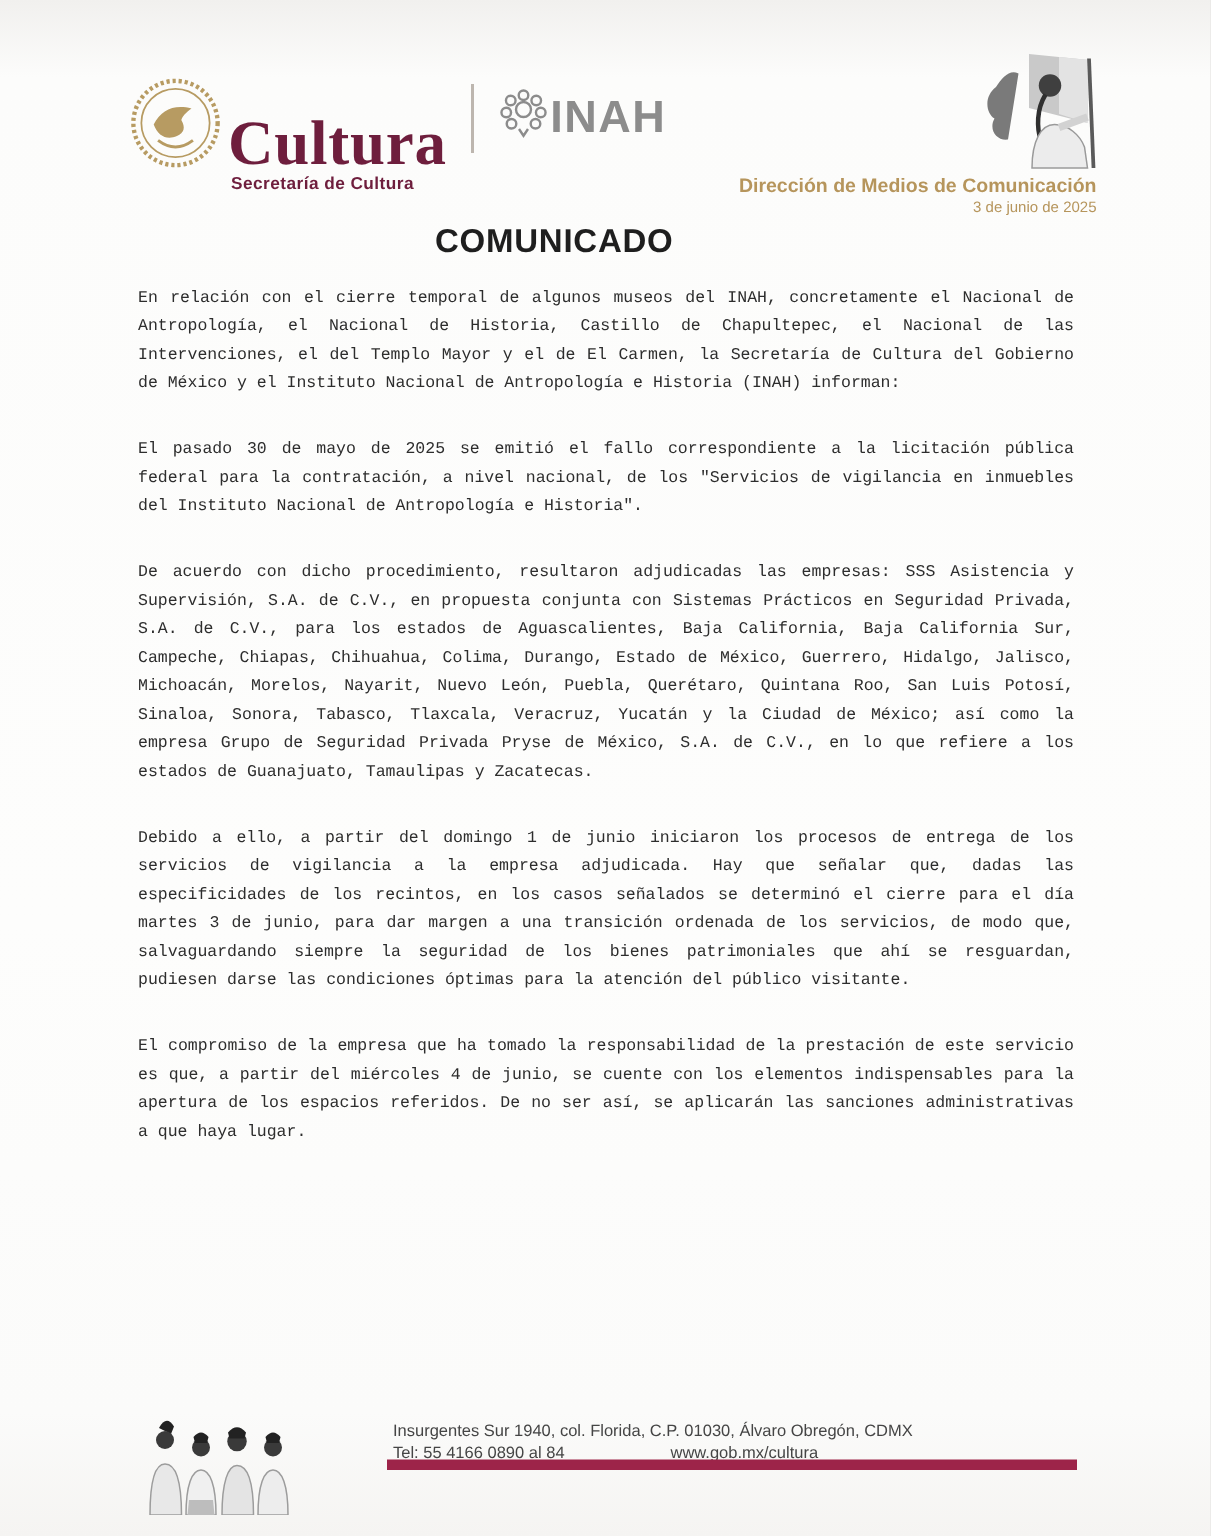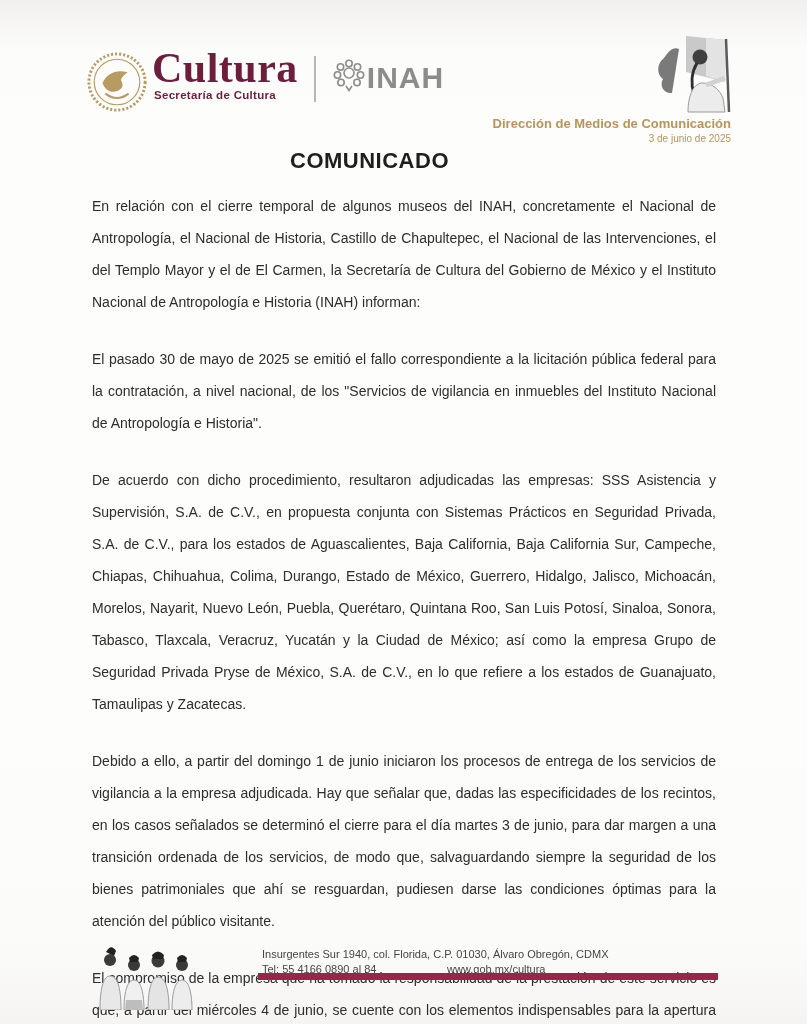--- a/index.html
+++ b/index.html
@@ -11,21 +11,21 @@
     height: 1024px;
     margin: 0 auto;
     overflow: hidden;
     background: linear-gradient(180deg, #f1f0ee 0%, #fcfcfb 5%, #fdfdfc 60%, #fbfbfa 92%, #f5f4f2 100%);
     color: #2d2d2d;
   }
 
   
   .brand-row { position: absolute; left: 86px; top: 48px; display: flex; align-items: flex-start; }
   .seal { margin-top: 2px; }
-  .cultura-block { margin-left: 4px; }
+  .cultura-block { margin-left: 4px; margin-top: 28px; }
   .cultura-wordmark {
     font-family: "Liberation Serif", serif;
     font-weight: bold;
     font-size: 42px;
     line-height: 40px;
     color: #6e1e3d;
     letter-spacing: 0.5px;
   }
   .cultura-tagline {
     font-size: 11.5px;
@@ -67,24 +67,25 @@
     width: 739px; text-align: center;
     font-size: 22px; font-weight: bold; color: #1e1e1e;
     letter-spacing: 0.5px;
   }
   .doc-body {
     position: absolute; left: 92px; top: 190px;
     width: 624px;
   }
   .doc-body p {
     text-align: justify;
-    font-size: 14px;
-    line-height: 32px;
+    font-size: 11px;
+    line-height: 19px;
     color: #2d2d2d;
     margin-bottom: 25px;
+    font-family: Liberation Mono, monospace;
   }
 
   
   .footer-women { position: absolute; left: 96px; top: 944px; }
   .year-badge { position: absolute; left: 176px; top: 950px; width: 120px; color: #7d2346; font-family: "Liberation Serif", serif; }
   .year-number { font-size: 31px; font-weight: bold; line-height: 28px; letter-spacing: 1px; }
   .year-sub { font-size: 9px; font-weight: bold; margin-left: 34px; line-height: 10px; }
   .year-line { font-size: 16px; font-weight: bold; line-height: 16px; }
 
   .footer-address { position: absolute; left: 262px; top: 947px; font-size: 11px; color: #454545; line-height: 15px; }

